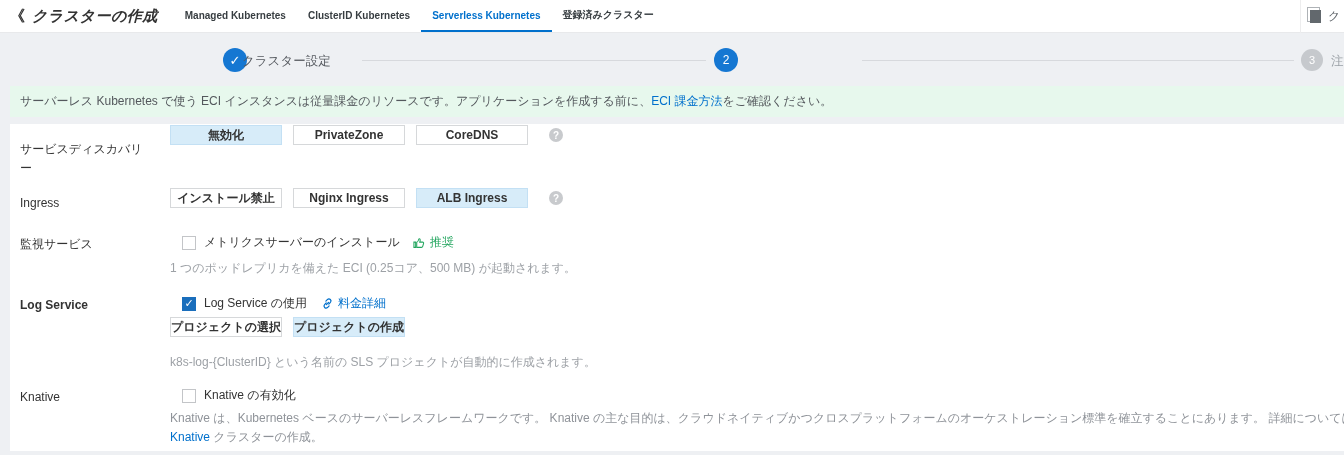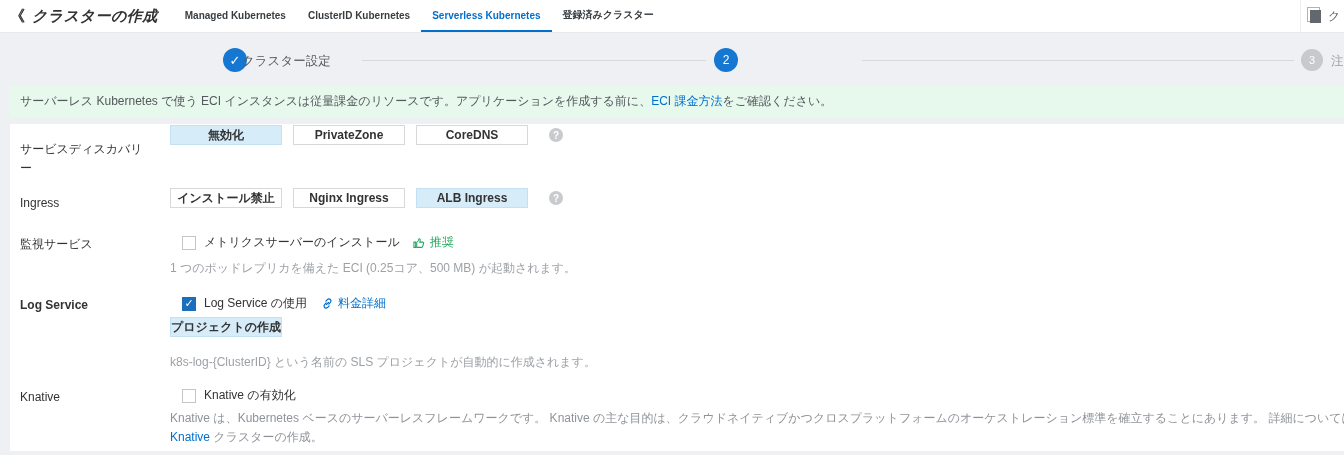--- a/index.html
+++ b/index.html
@@ -155,20 +155,21 @@
             <g fill="none" stroke="#0070cc" stroke-width="1.5" stroke-linecap="round">
               <path d="M6.7 9.3l2.6-2.6"></path>
               <path d="M6 5l2-2a2.55 2.55 0 0 1 3.6 3.6l-2 2"></path>
               <path d="M10 11l-2 2a2.55 2.55 0 0 1-3.6-3.6l2-2"></path>
             </g>
           </svg>
         <span>料金詳細</span>
       </a>
     </div>
     <div class="opt-group" style="top:193px;">
+      <div class="opt">プロジェクトの選択</div>
       <div class="opt selected">プロジェクトの作成</div>
     </div>
     <div class="note" style="top:230px;">k8s-log-{ClusterID} という名前の SLS プロジェクトが自動的に作成されます。</div>
 
     <div class="row-label" style="top:264px;">Knative</div>
     <div class="check-row" style="top:263px;">
       <span class="checkbox"></span>
       <span>Knative の有効化</span>
     </div>
     <div class="para" style="top:286px;">

